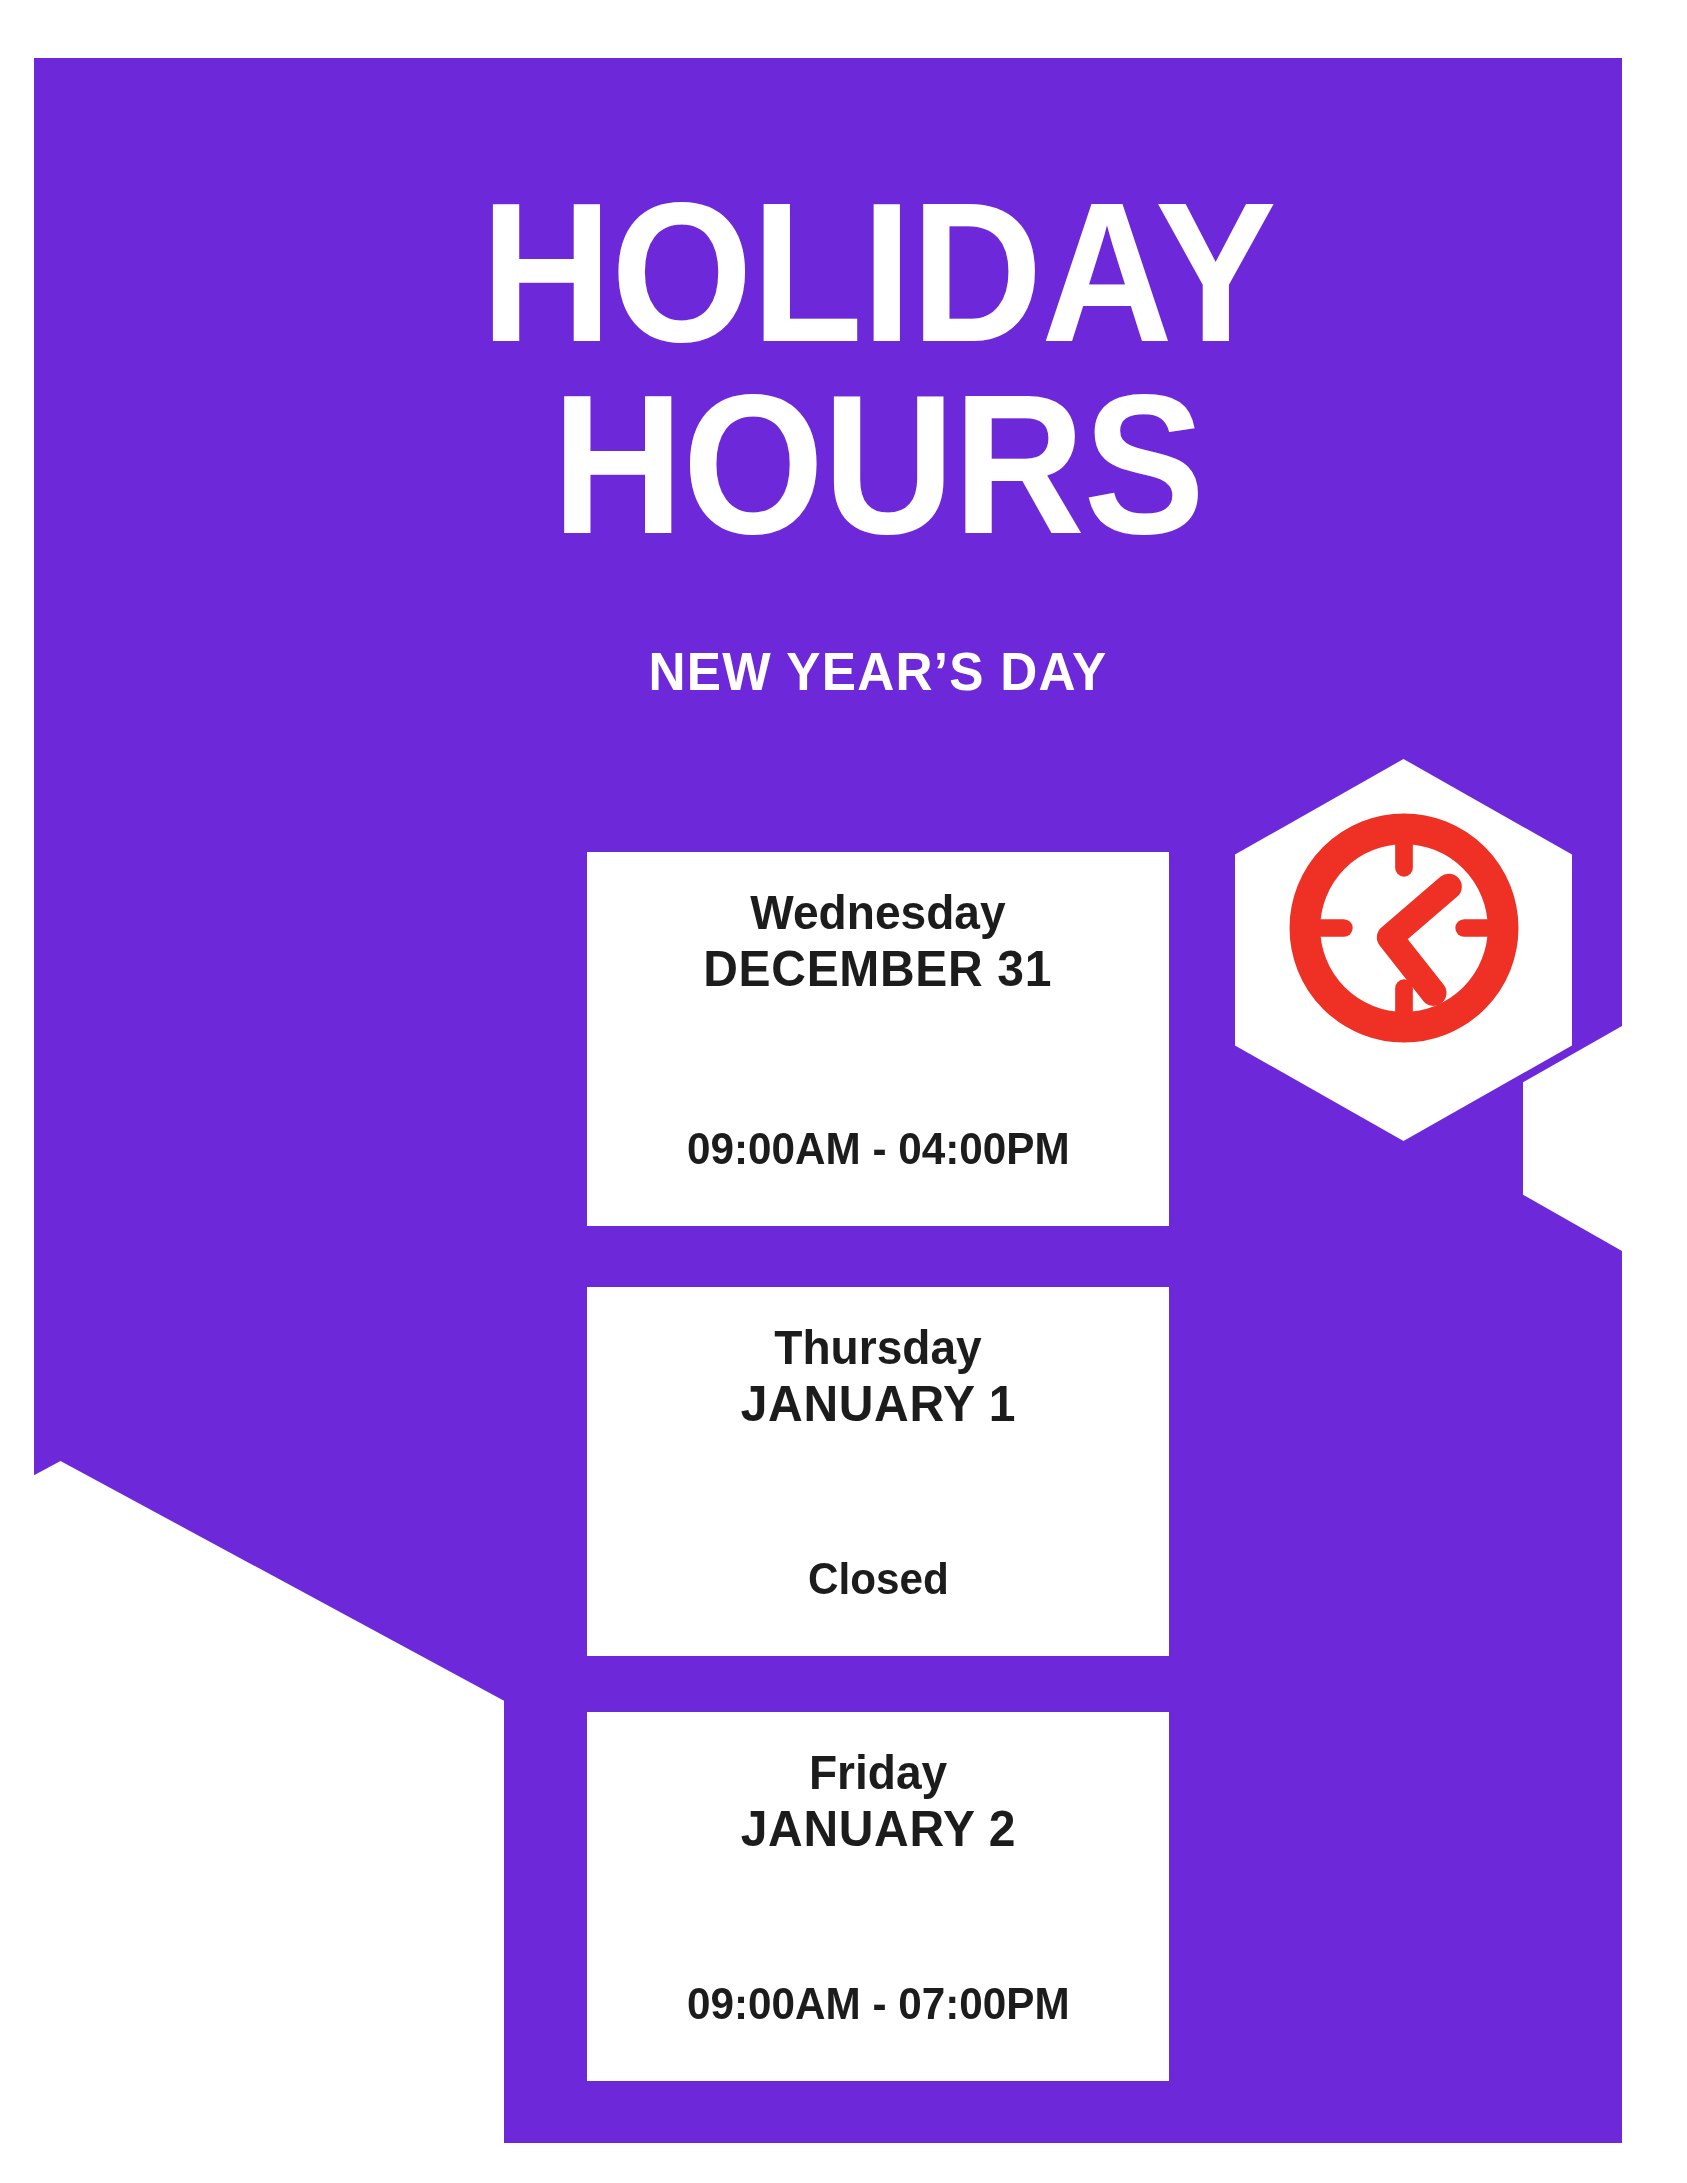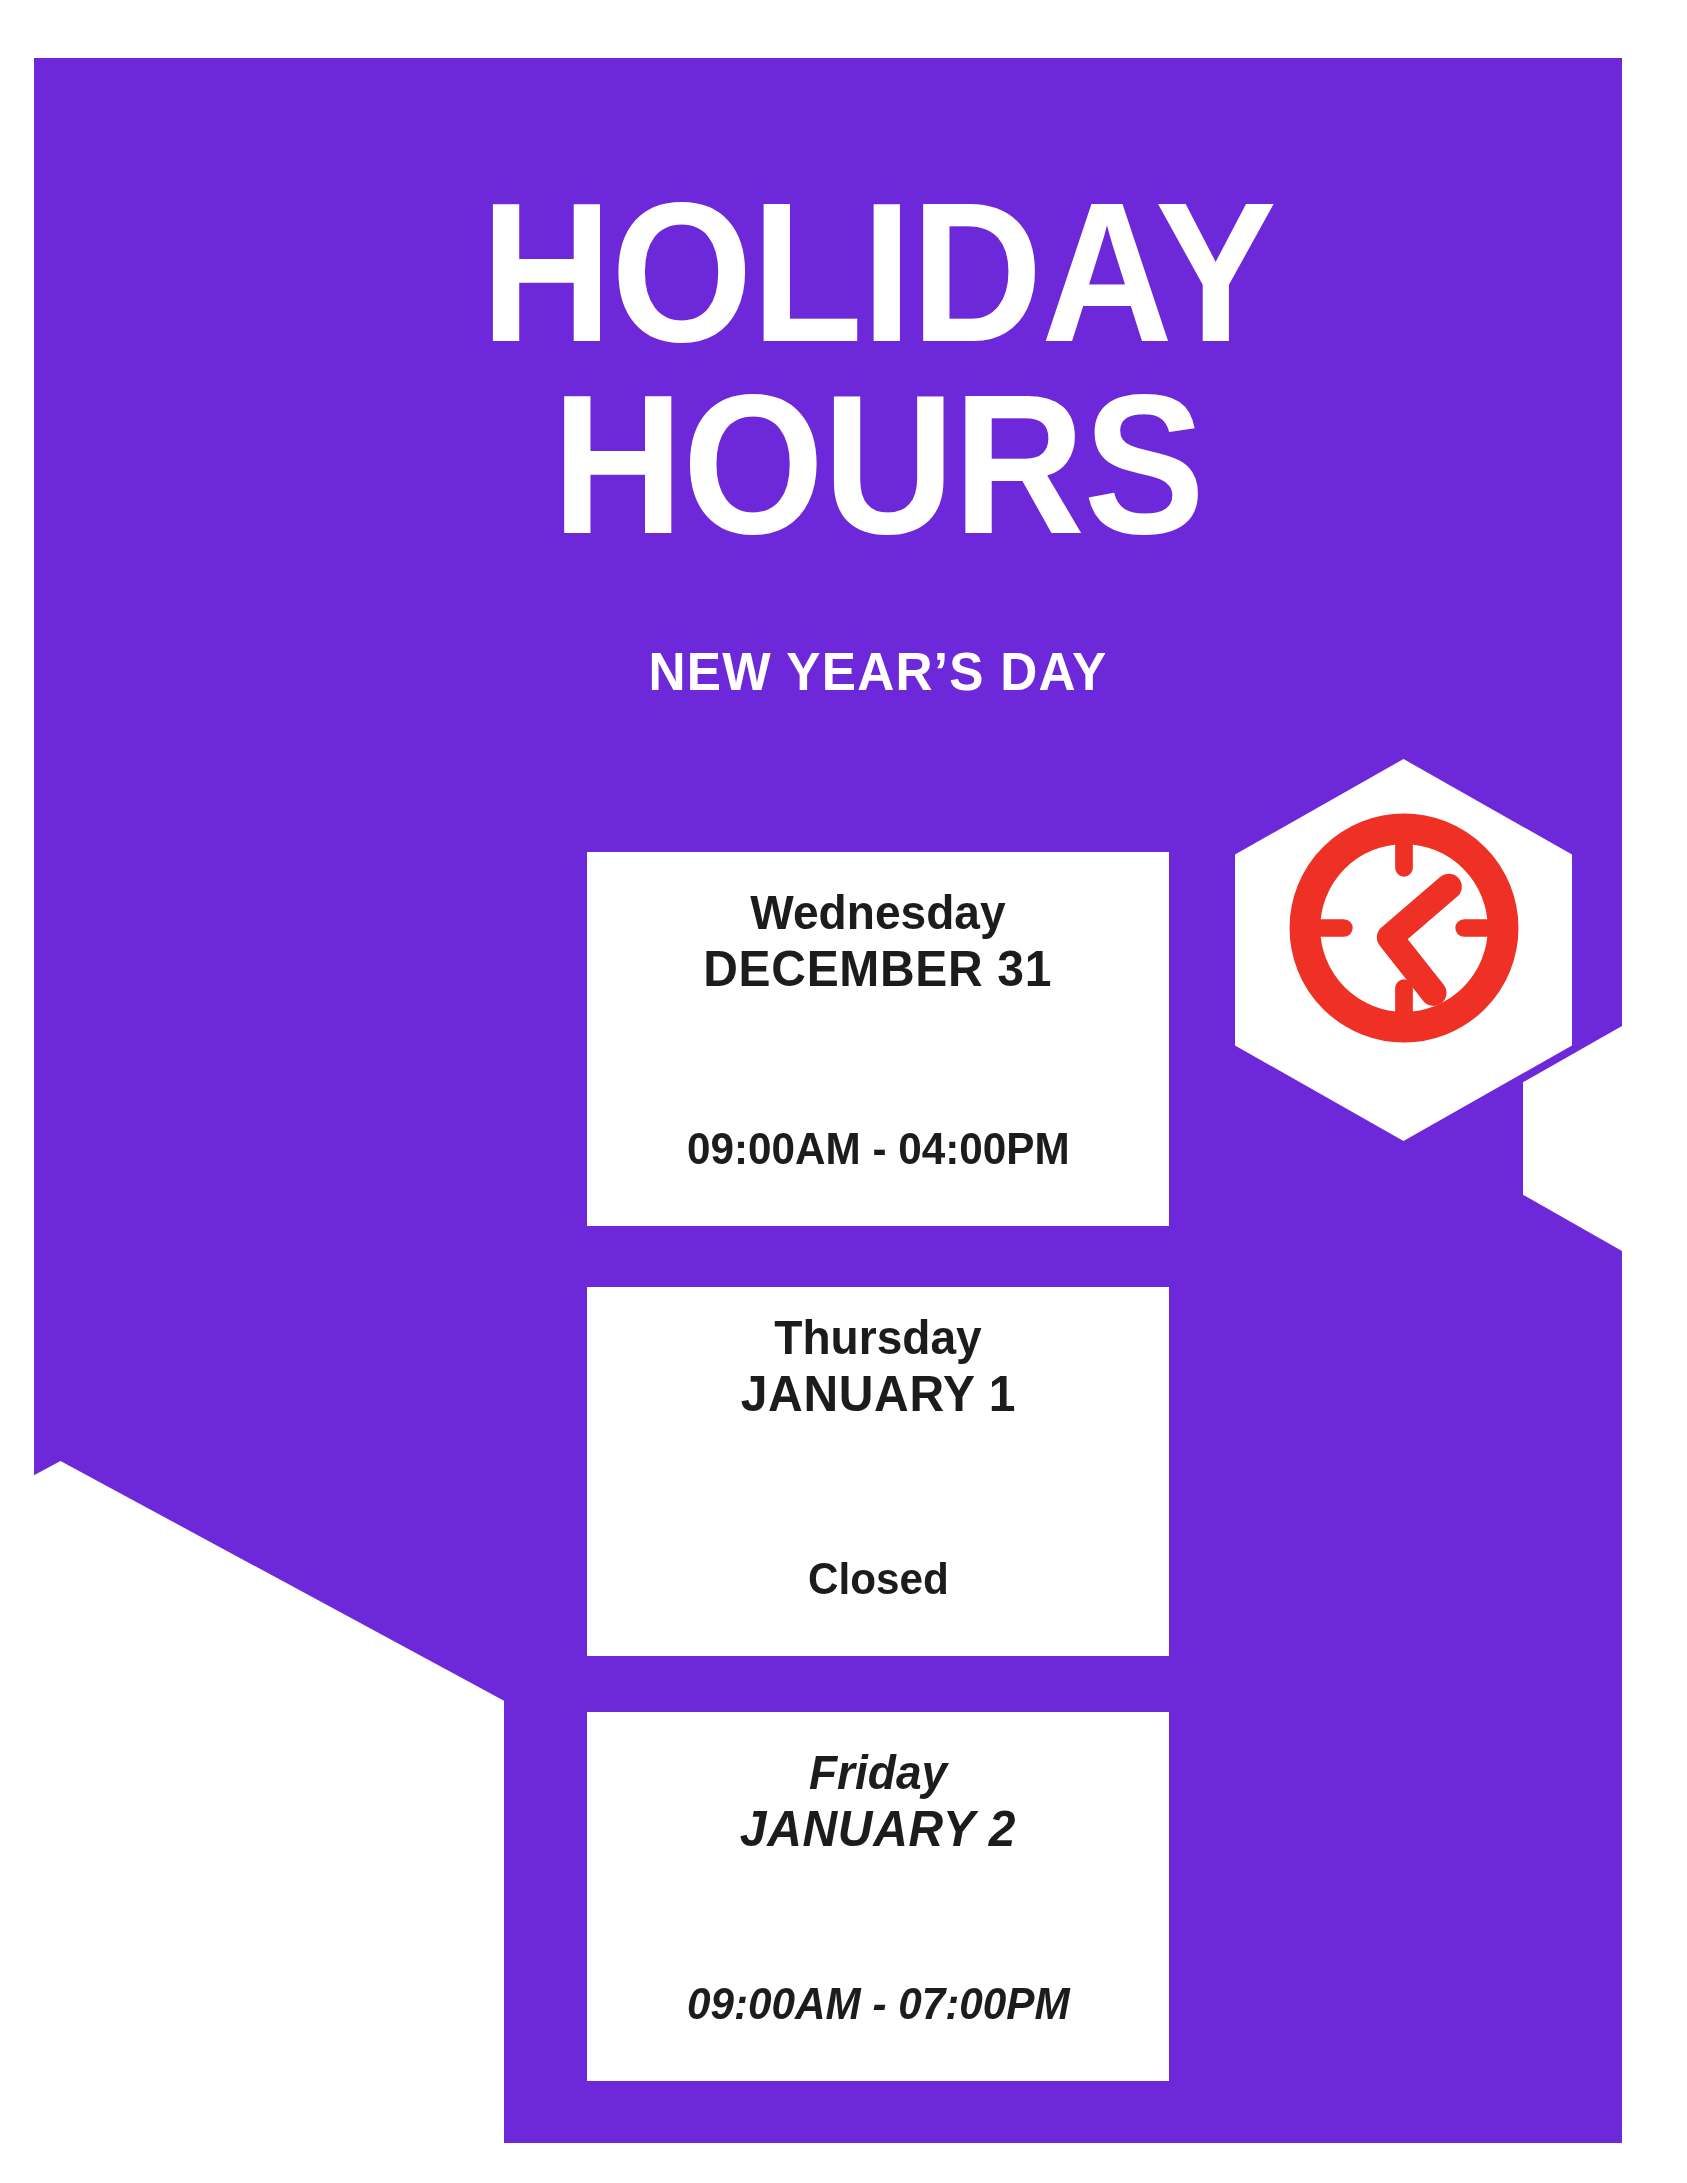--- a/index.html
+++ b/index.html
@@ -120,22 +120,22 @@
     left: 553px;
     width: 582px;
     background: #ffffff;
     box-sizing: border-box;
     display: flex;
     flex-direction: column;
     align-items: center;
     color: #1c1c1c;
   }
   .card-1 { top: 794px;  height: 374px; padding-top: 34px; }
-  .card-2 { top: 1229px;  height: 369px; padding-top: 24px; }
-  .card-3 { top: 1654px;  height: 369px; padding-top: 34px; font-style: italic; }
+  .card-2 { top: 1229px;  height: 369px; padding-top: 34px; }
+  .card-3 { top: 1654px;  height: 369px; padding-top: 34px; }
 
   .card-day {
     font-family: "Liberation Sans Narrow", "Liberation Sans", sans-serif;
     font-weight: 700;
     font-size: 48px;
     line-height: 1.12;
     letter-spacing: 0px;
     transform: scaleX(0.96);
   }
   .card-date {

